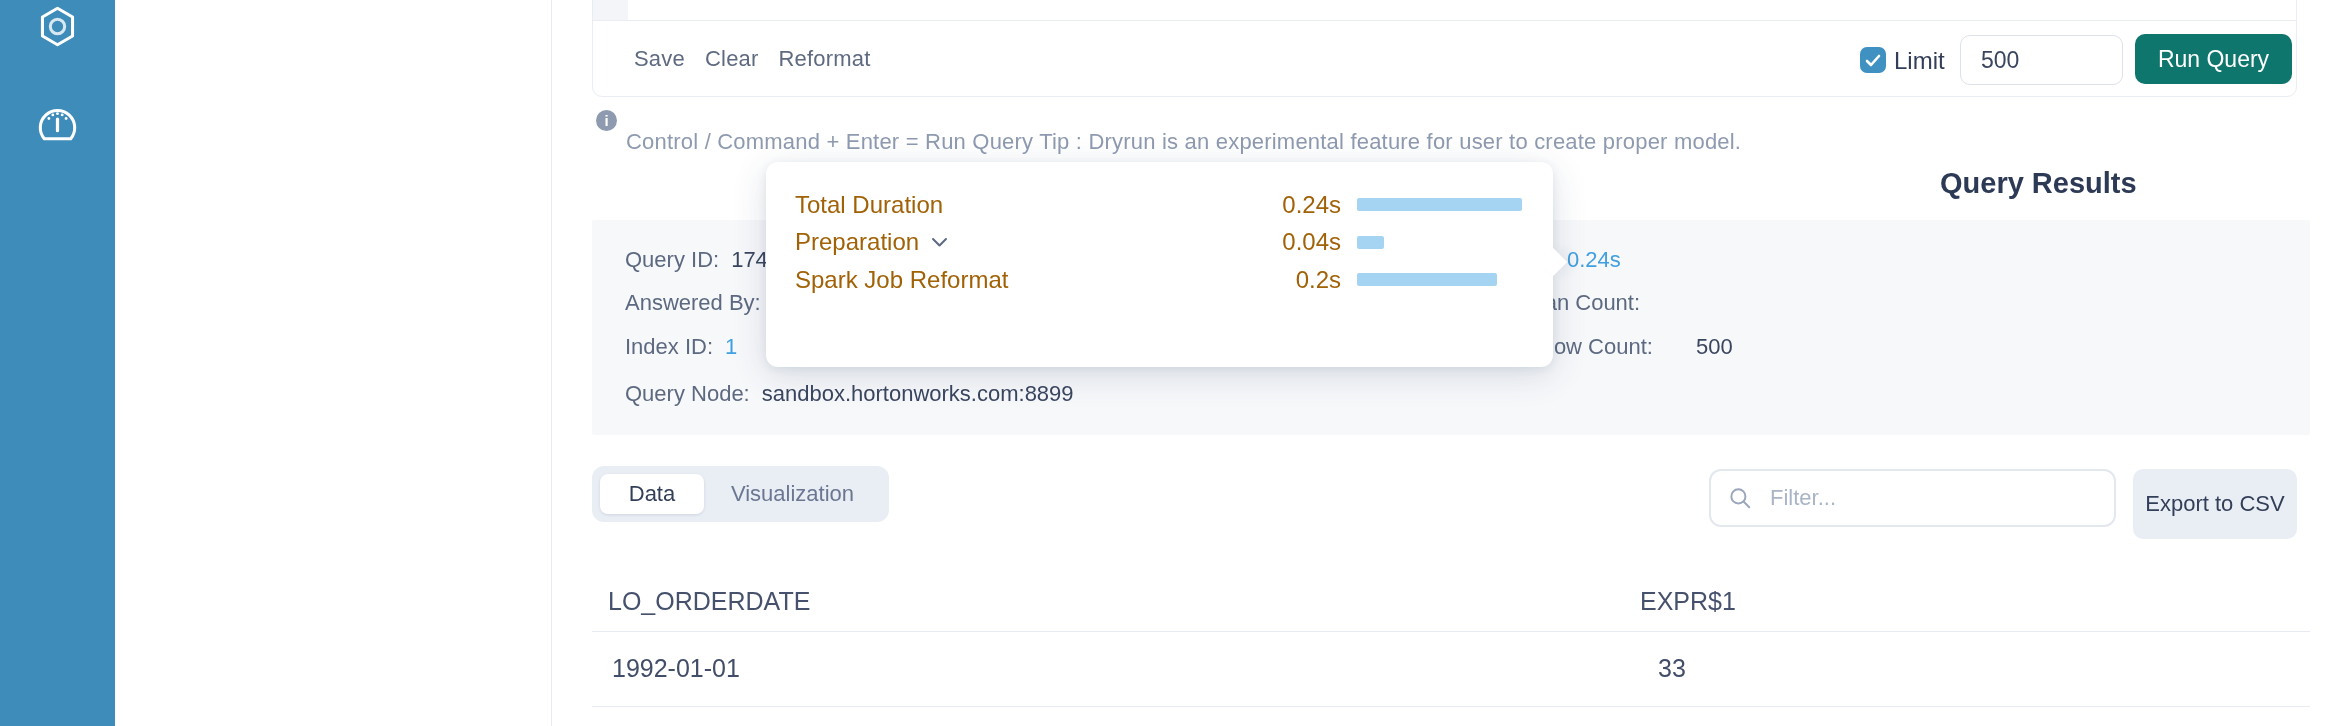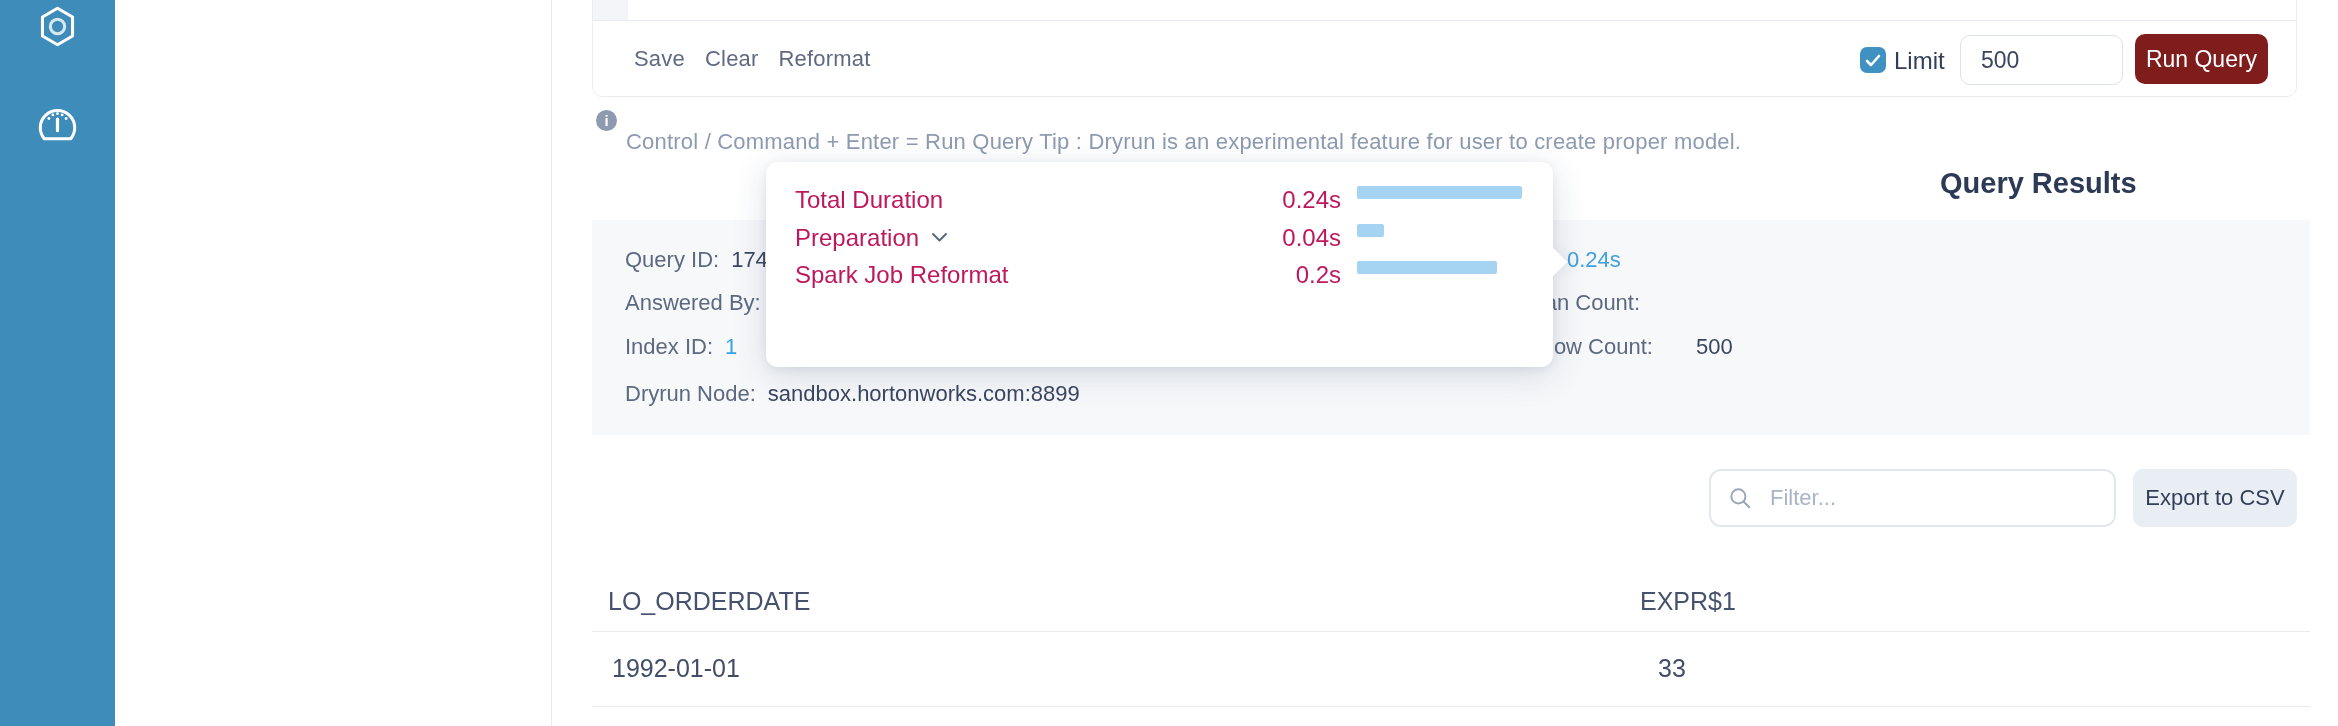--- a/index.html
+++ b/index.html
@@ -23,21 +23,21 @@
   .card-divider { position:absolute; left:592px; top:20px; width:1705px; height:1px; background:#e9edf3; }
 
   .tb-left { position:absolute; left:634px; top:22px; height:74px; display:flex; align-items:center; gap:20px; }
   .tb-btn { font-size:22px; color:#5f6a80; cursor:pointer; background:none; border:none;
     font-family:inherit; letter-spacing:.2px; }
   .checkbox { position:absolute; left:1860px; top:47px; width:26px; height:26px; border-radius:7px;
     background:#3e91c1; display:flex; align-items:center; justify-content:center; cursor:pointer; }
   .limit-label { position:absolute; left:1894px; top:48px; font-size:24px; color:#333f58; line-height:26px; }
   .limit-input { position:absolute; left:1960px; top:35px; width:163px; height:50px; border:1.5px solid #dde1e9;
     border-radius:10px; font-size:23px; color:#3a465f; padding-left:20px; font-family:inherit; outline:none; background:#fff; }
-  .run-btn { position:absolute; left:2135px; top:34px; width:133px; height:50px; background:#7f1d1d;
+  .run-btn { position:absolute; left:2135px; top:34px; width:157px; height:50px; background:#0f766e;
     border:none; border-radius:10px; color:#fff; font-size:23px; font-family:inherit; cursor:pointer; }
 
   
   .tip-icon { position:absolute; left:596px; top:110px; width:21px; height:21px; border-radius:50%;
     background:#8e9ab0; color:#fff; font-size:15px; font-weight:bold; display:flex; align-items:center;
     justify-content:center; font-style:normal; }
   .tip-line1 { position:absolute; left:626px; top:105px; font-size:22px; color:#8e9ab0; letter-spacing:.2px;margin-top:24px; }
   .tip-line2 { position:absolute; left:592px; top:139px; font-size:22px; color:#8e9ab0; letter-spacing:.2px; }
 
   
@@ -49,39 +49,39 @@
   .info-value { color:#3a465f; }
   .link { color:#41a0e0; cursor:pointer; }
   .abs-span { position:absolute; height:26px; line-height:26px; font-size:22px; white-space:nowrap; }
 
   
   .tooltip { position:absolute; left:766px; top:162px; width:787px; height:205px; background:#fff;
     border-radius:12px; box-shadow:0 8px 34px rgba(40,60,100,.16), 0 2px 8px rgba(40,60,100,.08);
     z-index:10; padding:24px 31px 0 29px; }
   .tt-arrow { position:absolute; right:-10px; top:90px; width:20px; height:20px; background:#fff;
     transform:rotate(45deg); box-shadow:6px -6px 12px rgba(40,60,100,.06); }
-  .tt-row { height:37.5px; display:flex; align-items:flex-start; font-size:24px; color:#be185d; }
+  .tt-row { height:37.5px; display:flex; align-items:center; font-size:24px; color:#a16207; }
   .tt-label { display:flex; align-items:center; gap:12px; }
   .tt-spacer { flex:1; }
   .tt-value { min-width:80px; text-align:right; }
   .tt-track { width:165px; margin-left:16px; display:flex; }
   .tt-bar { height:13px; background:#a5d4f2; border-radius:2px; }
 
   
   .tabs { position:absolute; left:592px; top:466px; width:297px; height:56px; background:#e9edf4;
     border-radius:12px; display:flex; padding:8px; }
   .tab-active { width:104px; background:#fff; border-radius:8px; box-shadow:0 1px 3px rgba(30,40,70,.12);
     display:flex; align-items:center; justify-content:center; font-size:22px; color:#333f58; cursor:pointer; }
   .tab-inactive { flex:1; display:flex; align-items:center; justify-content:center; font-size:22px;
     color:#6b7792; cursor:pointer; }
   .filter-box { position:absolute; left:1709px; top:469px; width:407px; height:58px; border:2px solid #e3e7ee;
     border-radius:12px; display:flex; align-items:center; padding-left:16px; gap:17px; background:#fff; }
   .filter-box input { flex:1; border:none; outline:none; font-size:22px; font-family:inherit; color:#3a465f; background:transparent; }
   .filter-box input::placeholder { color:#a9b4c6; }
-  .export-btn { position:absolute; left:2133px; top:469px; width:164px; height:58px; background:#e9edf4;
+  .export-btn { position:absolute; left:2133px; top:469px; width:164px; height:70px; background:#e9edf4;
     border:none; border-radius:10px; font-size:22px; color:#333f58; font-family:inherit; cursor:pointer; }
 
   
   .th { position:absolute; font-size:25px; color:#46526d; height:28px; line-height:28px; white-space:nowrap; }
   .td { position:absolute; font-size:25px; color:#424e68; height:28px; line-height:28px; white-space:nowrap; }
   .hline { position:absolute; left:592px; width:1718px; height:1px; background:#e8ebf1; }
 </style>
 </head>
 <body>
 
@@ -138,21 +138,21 @@
       <span class="info-value">174a</span>
     </div>
     <div class="info-row" style="top:70px;">
       <span class="info-label">Answered By:</span>
     </div>
     <div class="info-row" style="top:114px;">
       <span class="info-label">Index ID:</span>
       <span class="info-value link">1</span>
     </div>
     <div class="info-row" style="top:161px;">
-      <span class="info-label">Dryrun Node:</span>
+      <span class="info-label">Query Node:</span>
       <span class="info-value">sandbox.hortonworks.com:8899</span>
     </div>
 
     <span class="abs-span info-label" style="left:814px; top:27px; width:150px; text-align:right;">Duration:</span>
     <span class="abs-span link" style="left:975px; top:27px;">0.24s</span>
     <span class="abs-span info-label" style="left:927px; top:70px;">Scan Count:</span>
     <span class="abs-span info-label" style="left:946px; top:114px;">Row Count:</span>
     <span class="abs-span info-value" style="left:1104px; top:114px;">500</span>
   </section>
 
@@ -182,20 +182,24 @@
     <div class="tt-row">
       <span class="tt-label">Spark Job Reformat</span>
       <span class="tt-spacer"></span>
       <span class="tt-value">0.2s</span>
       <span class="tt-track">
           <span class="tt-bar" style="width: 140px;"></span>
         </span>
     </div>
   </div>
 
+  <div class="tabs">
+    <div class="tab-active">Data</div>
+    <div class="tab-inactive">Visualization</div>
+  </div>
   <div class="filter-box">
     <svg width="26" height="26" viewBox="0 0 24 24">
       <circle cx="10.5" cy="10.5" r="6.5" fill="none" stroke="#9aa6bb" stroke-width="1.8"></circle>
       <line x1="15.5" y1="15.5" x2="20.5" y2="20.5" stroke="#9aa6bb" stroke-width="1.8" stroke-linecap="round"></line>
     </svg>
     <input placeholder="Filter..." style="">
   </div>
   <button class="export-btn">Export to CSV</button>
 
   <span class="th" style="left:608px; top:587px;">LO_ORDERDATE</span>

